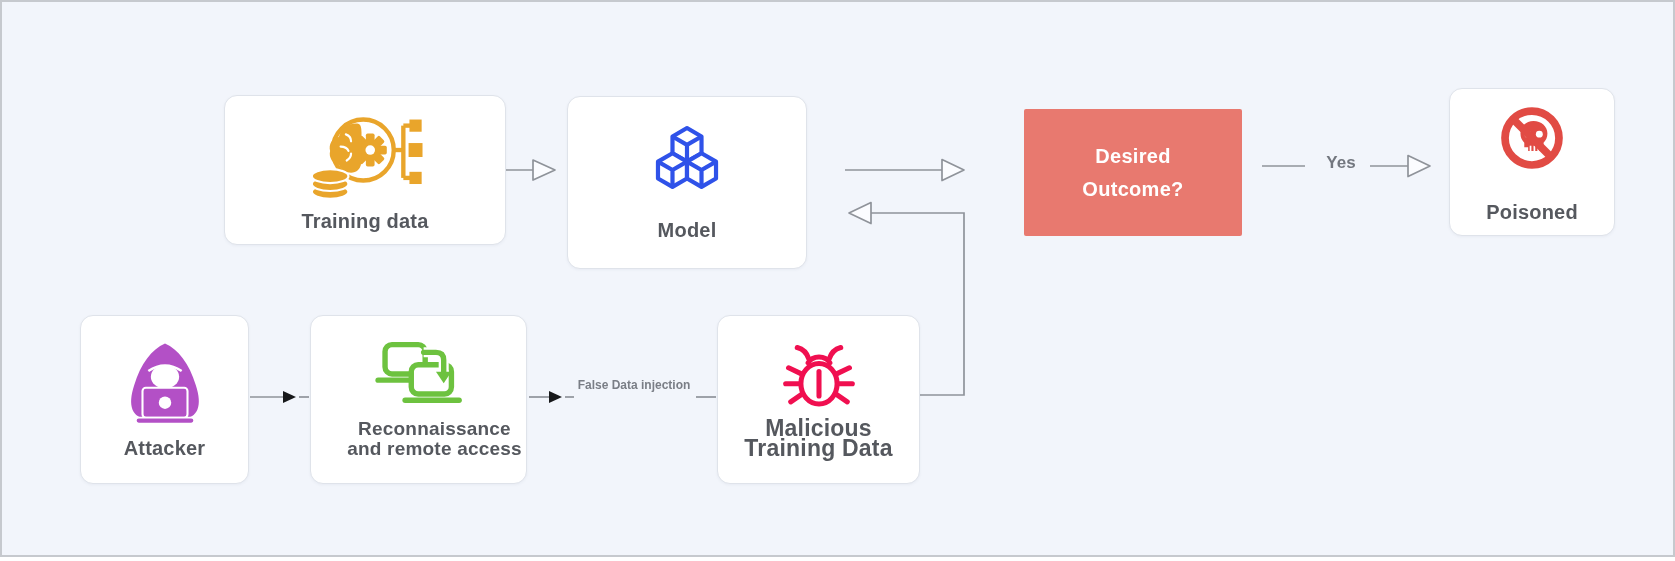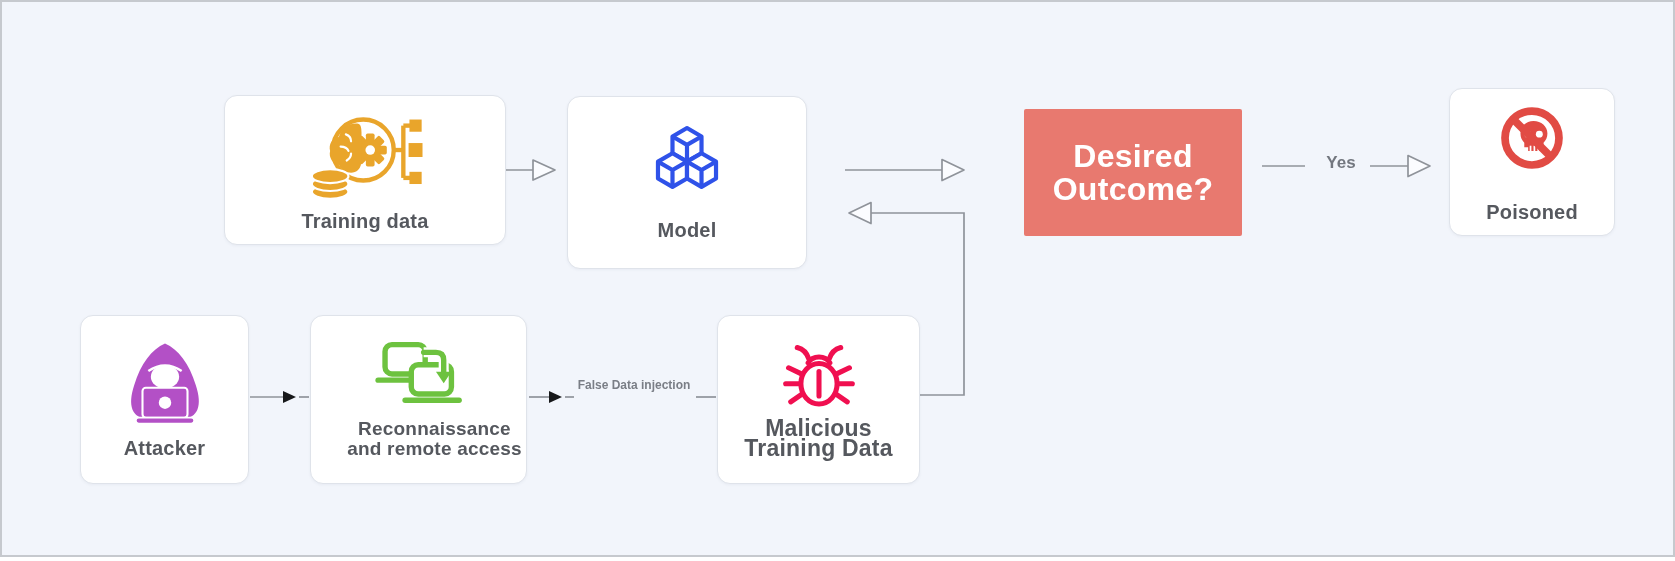--- a/index.html
+++ b/index.html
@@ -57,21 +57,21 @@
   .n-attacker .label{margin-top:10px;}
   .n-recon .label{margin-top:8px;font-size:19px;line-height:20px;max-width:195px;margin-left:32px;}
   .n-malicious .label{margin-top:6px;font-size:23px;line-height:20px;max-width:150px;}
   .decision{
     position:absolute;left:1022px;top:107px;width:218px;height:127px;
     background:var(--salmon);
     border-radius:2px;
     display:flex;align-items:center;justify-content:center;
   }
   .decision .decision-label{
-    color:#ffffff;font-weight:bold;font-size:32px;line-height:33px;
+    color:#ffffff;font-weight:bold;font-size:20px;line-height:33px;
     text-align:center;max-width:165px;letter-spacing:.3px;
   }
   .edge-label{
     position:absolute;font-weight:bold;color:var(--muted);text-align:center;
   }
   .el-yes{left:1312px;top:151px;width:54px;font-size:17px;}
   .el-fdi{left:568px;top:373px;width:128px;font-size:12px;line-height:21px;color:#7a7e86;}
 </style>
 </head>
 <body>

